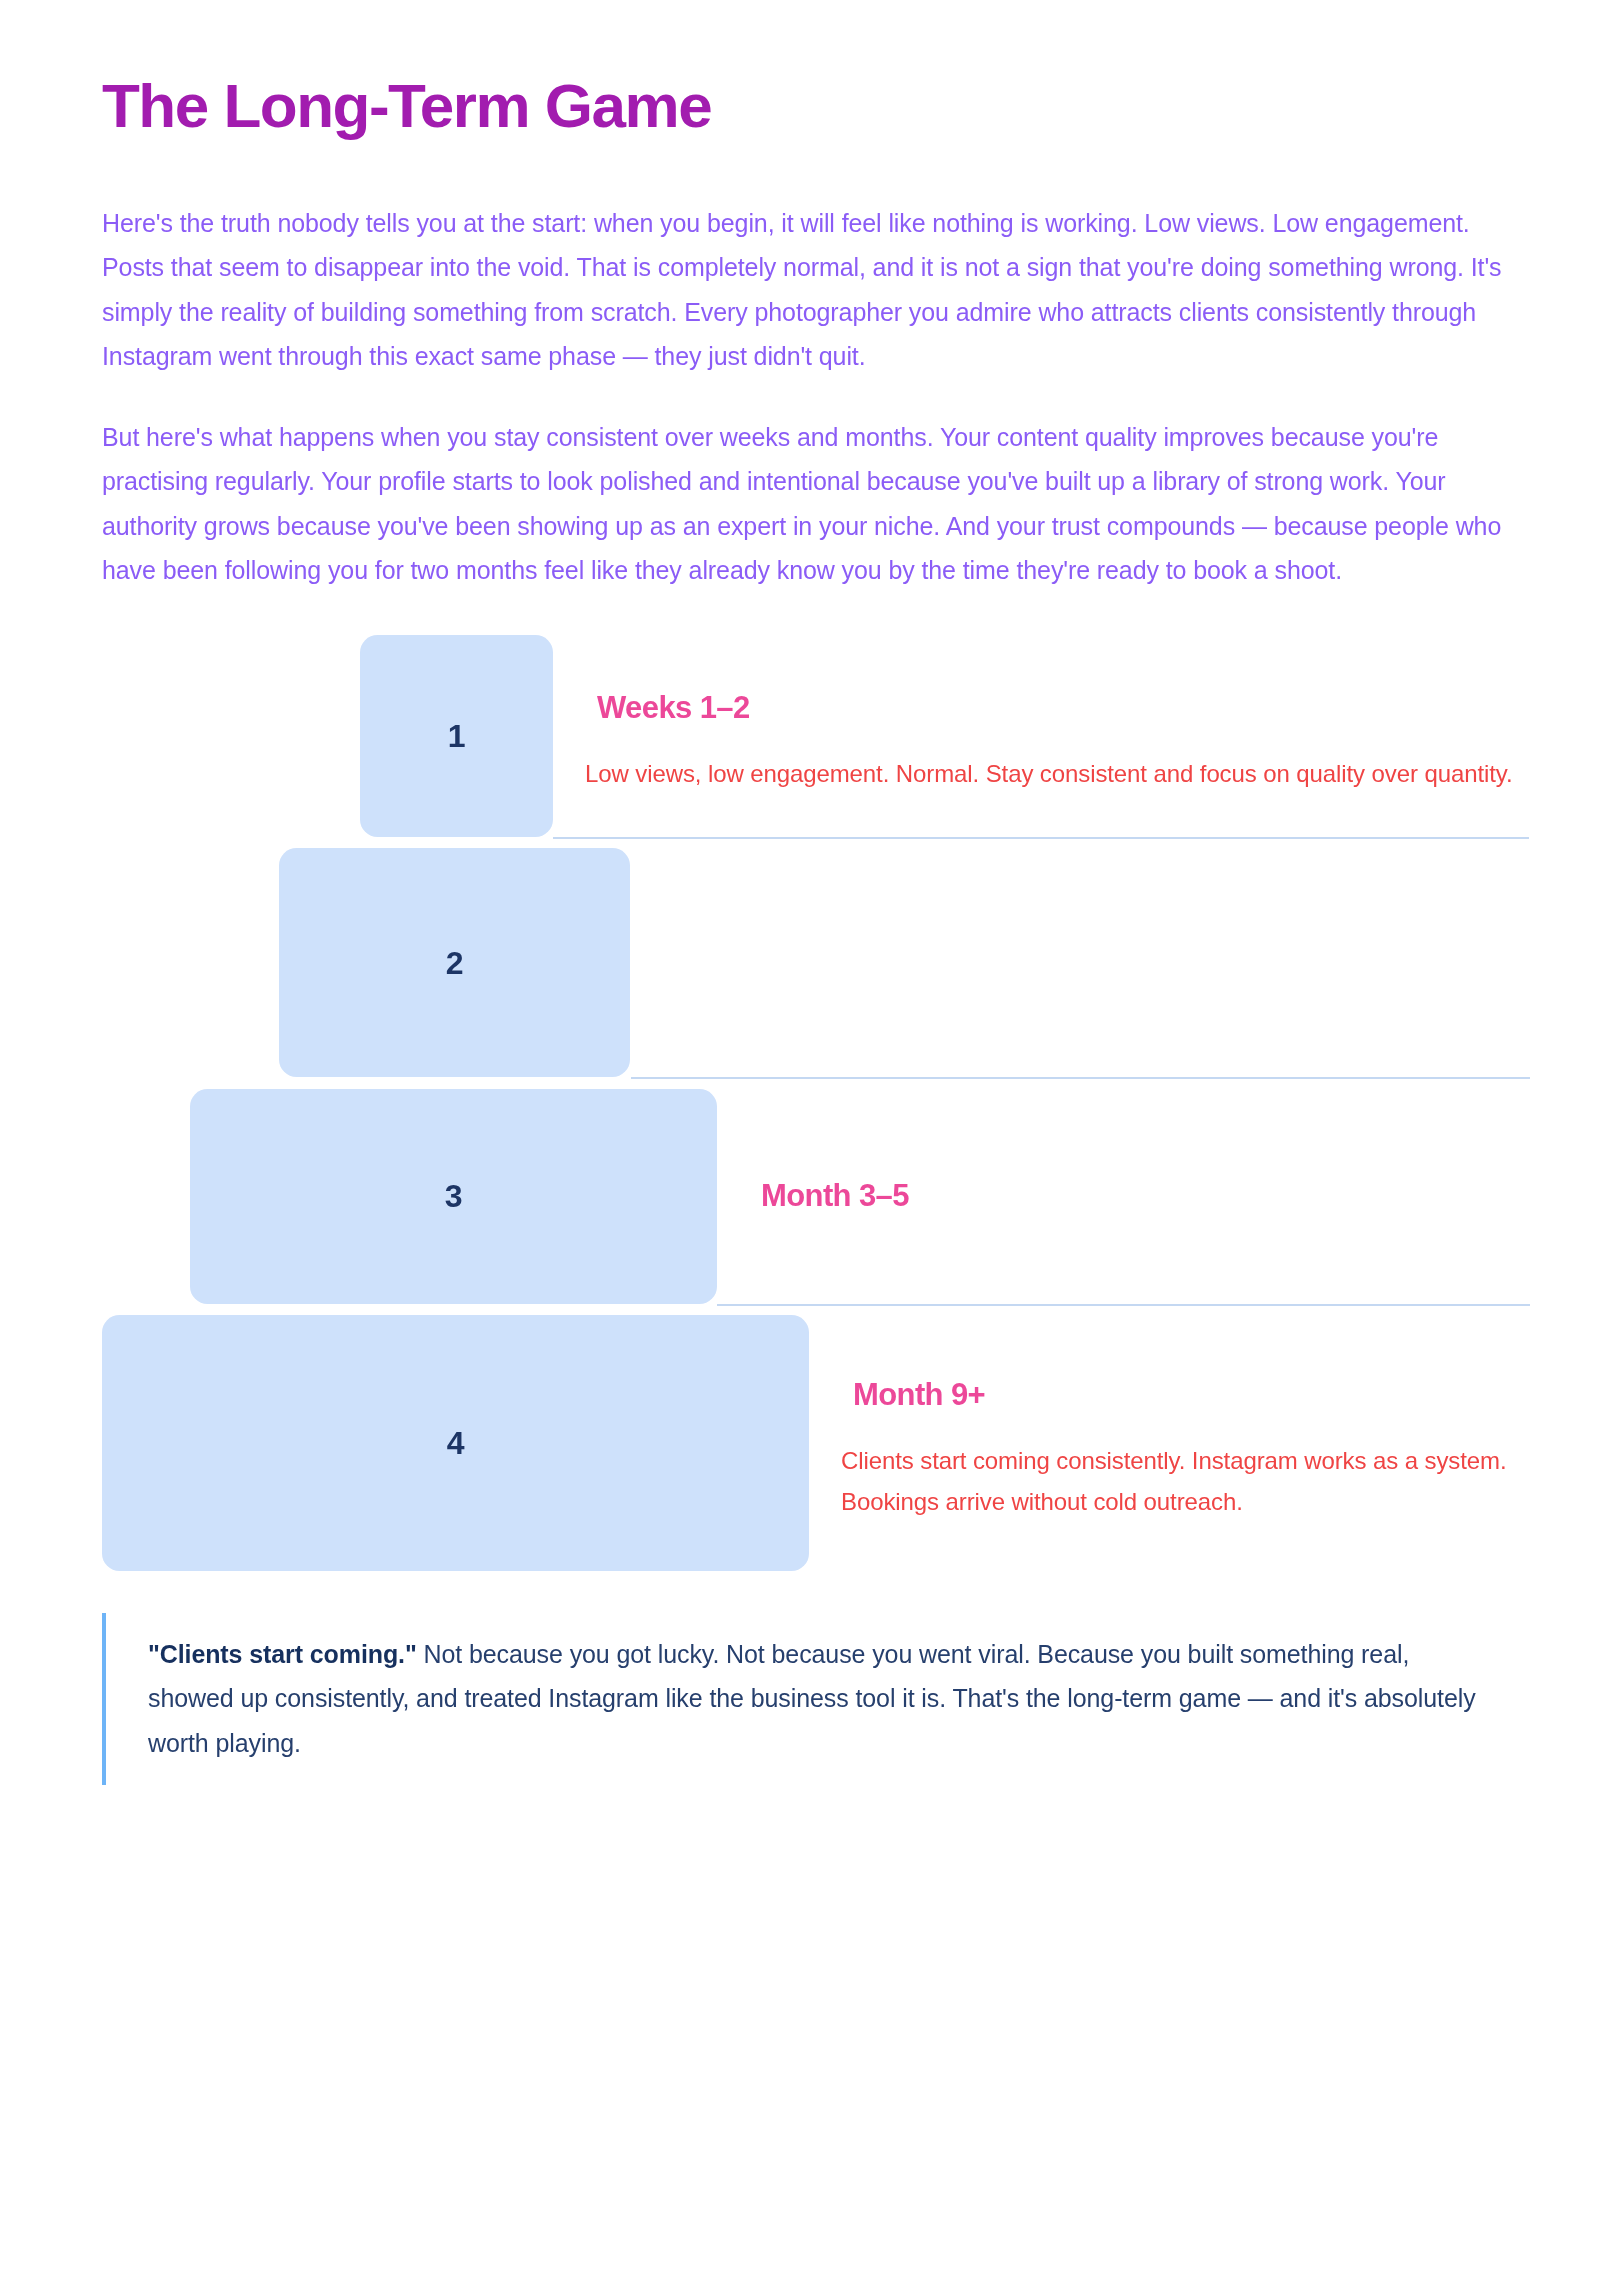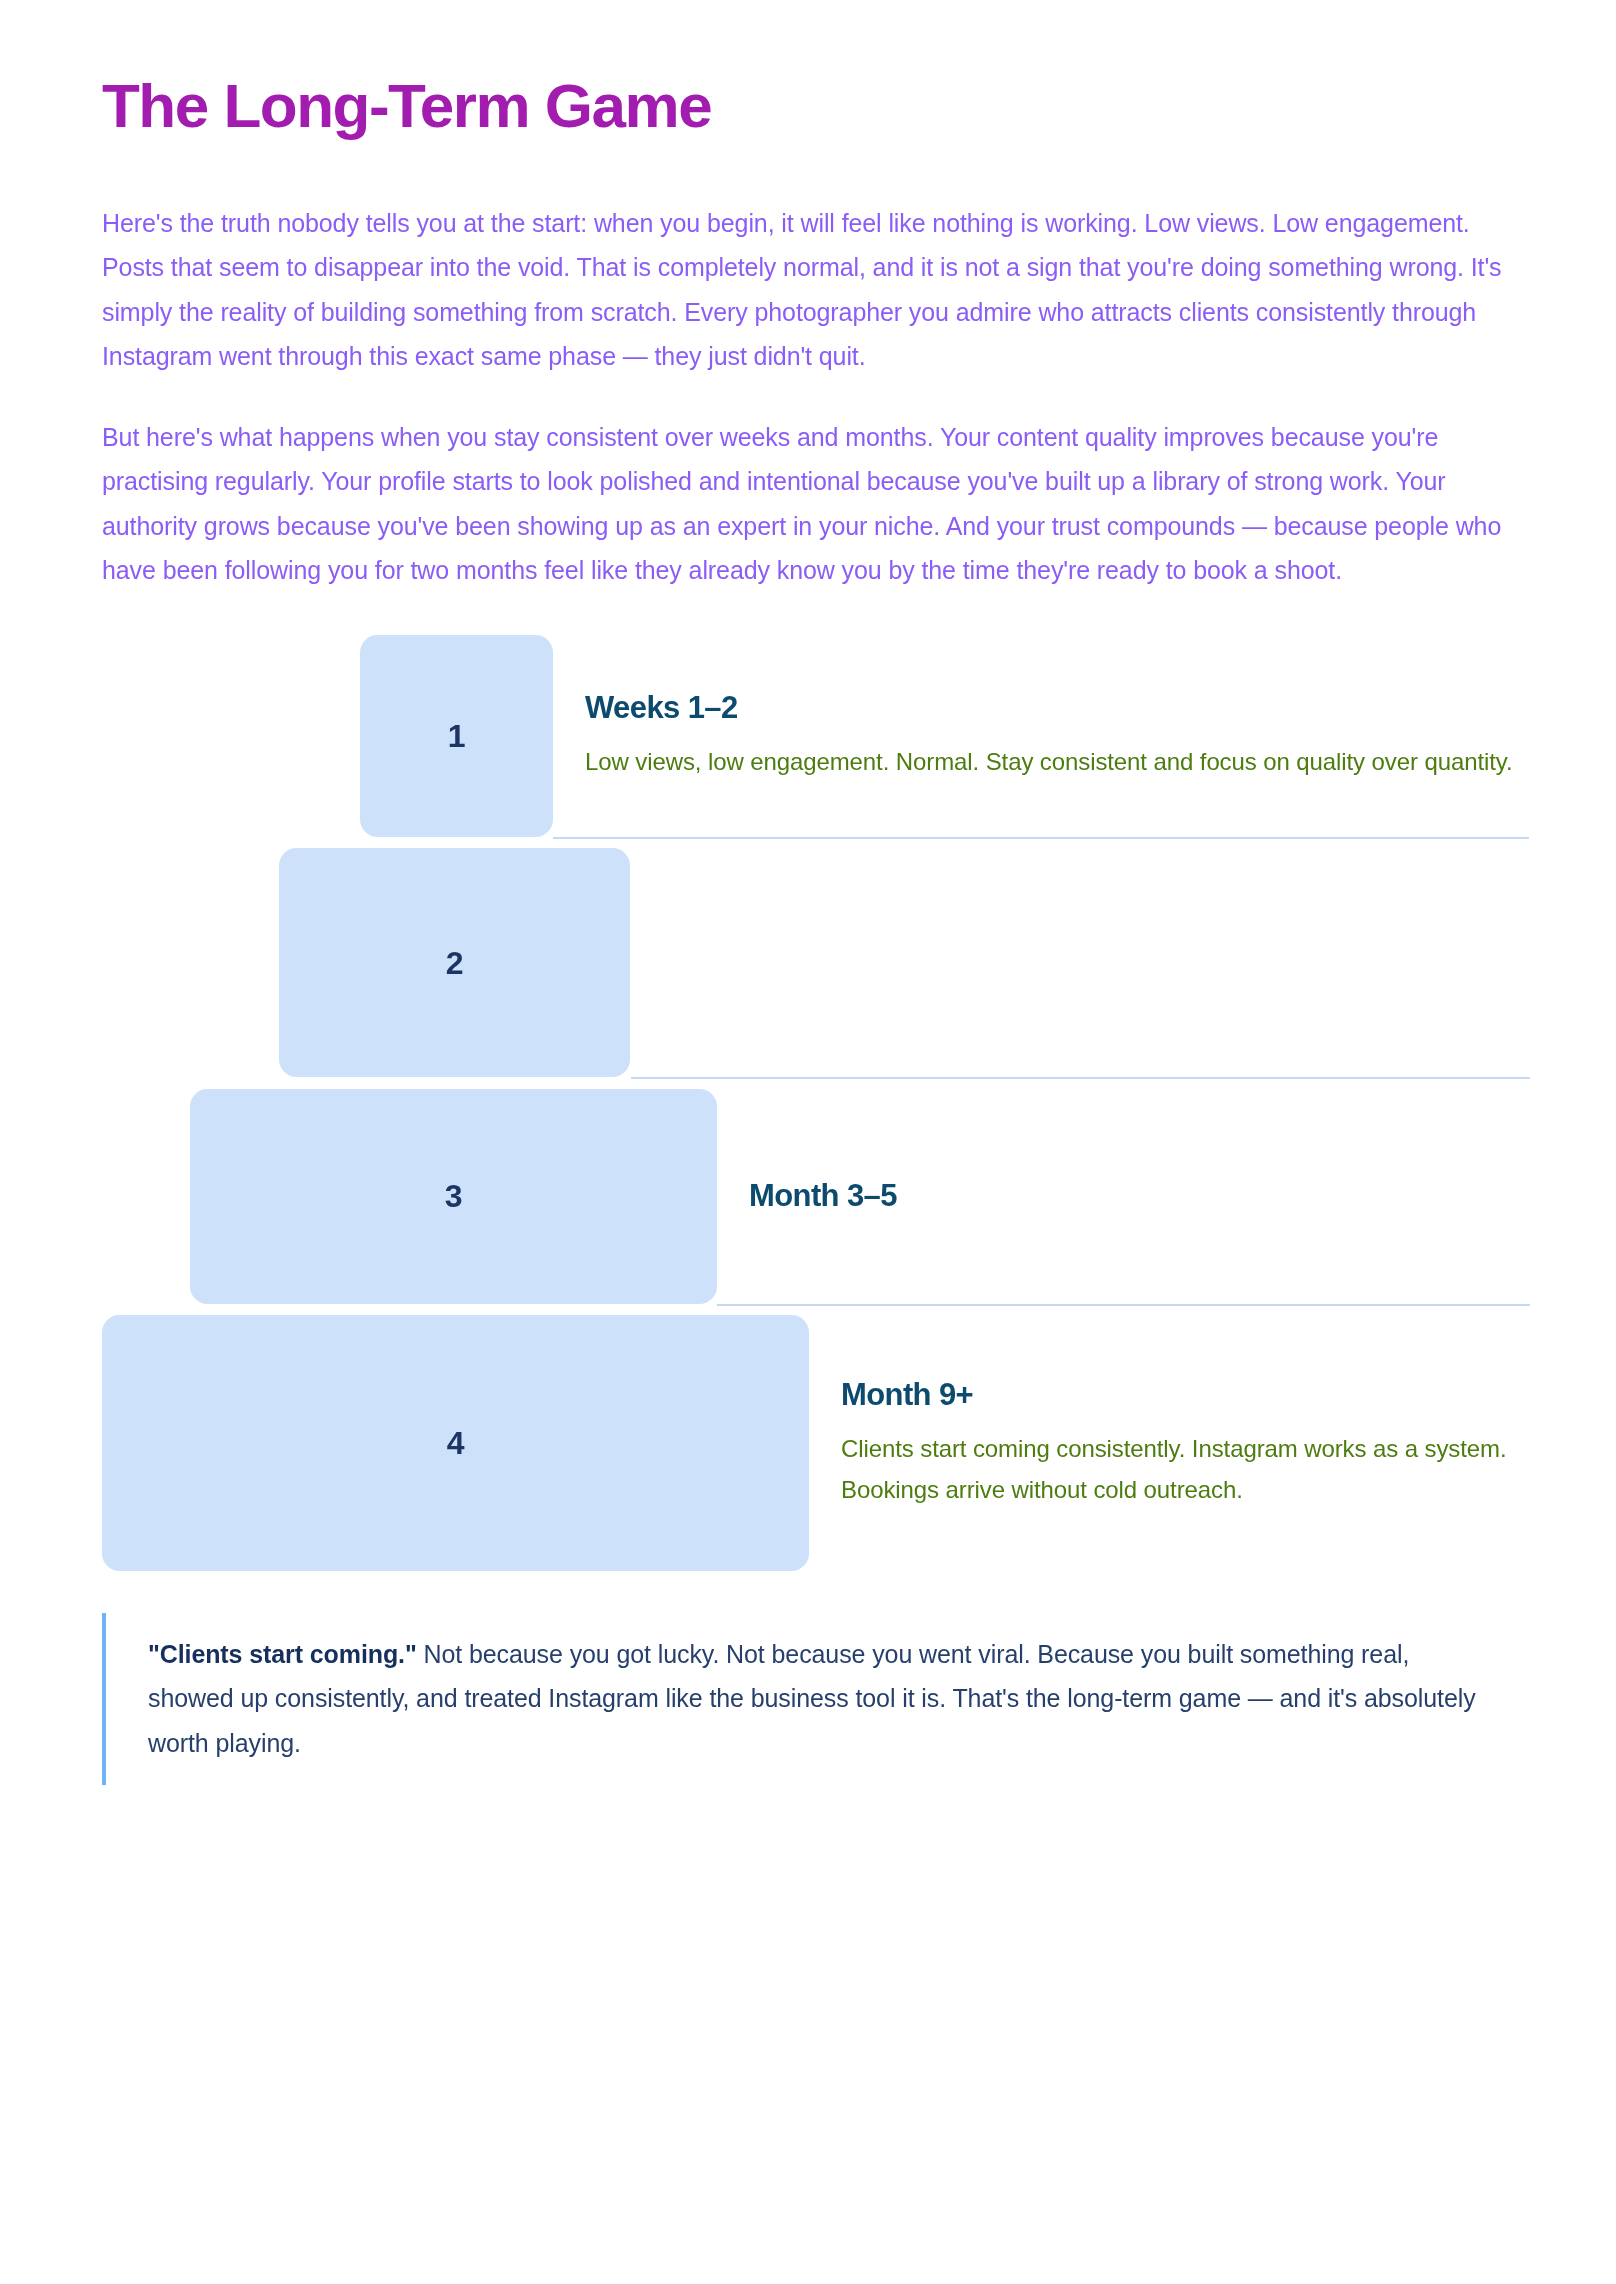--- a/index.html
+++ b/index.html
@@ -87,31 +87,31 @@
   }
   .step-text {
     flex: 1 1 auto;
     box-sizing: border-box;
     padding-left: 32px;
     display: flex;
     flex-direction: column;
     justify-content: center;
   }
   .step-head {
-    margin: 0;
-    color: #0c4a6e;
+    margin: 12px;
+    color: #ec4899;
     font-size: 31px;
     line-height: 1.2;
     font-weight: 700;
     letter-spacing: -0.6px;
   }
   .step-desc {
     margin: 0;
     margin-top: 15px;
-    color: #4d7c0f;
+    color: #ef4444;
     font-size: 24px;
     line-height: 1.72;
     letter-spacing: -0.1px;
     font-weight: 400;
   }
   .step-divider {
     height: 2px;
     background: #c4d8f2;
     width: 100%;
   }

